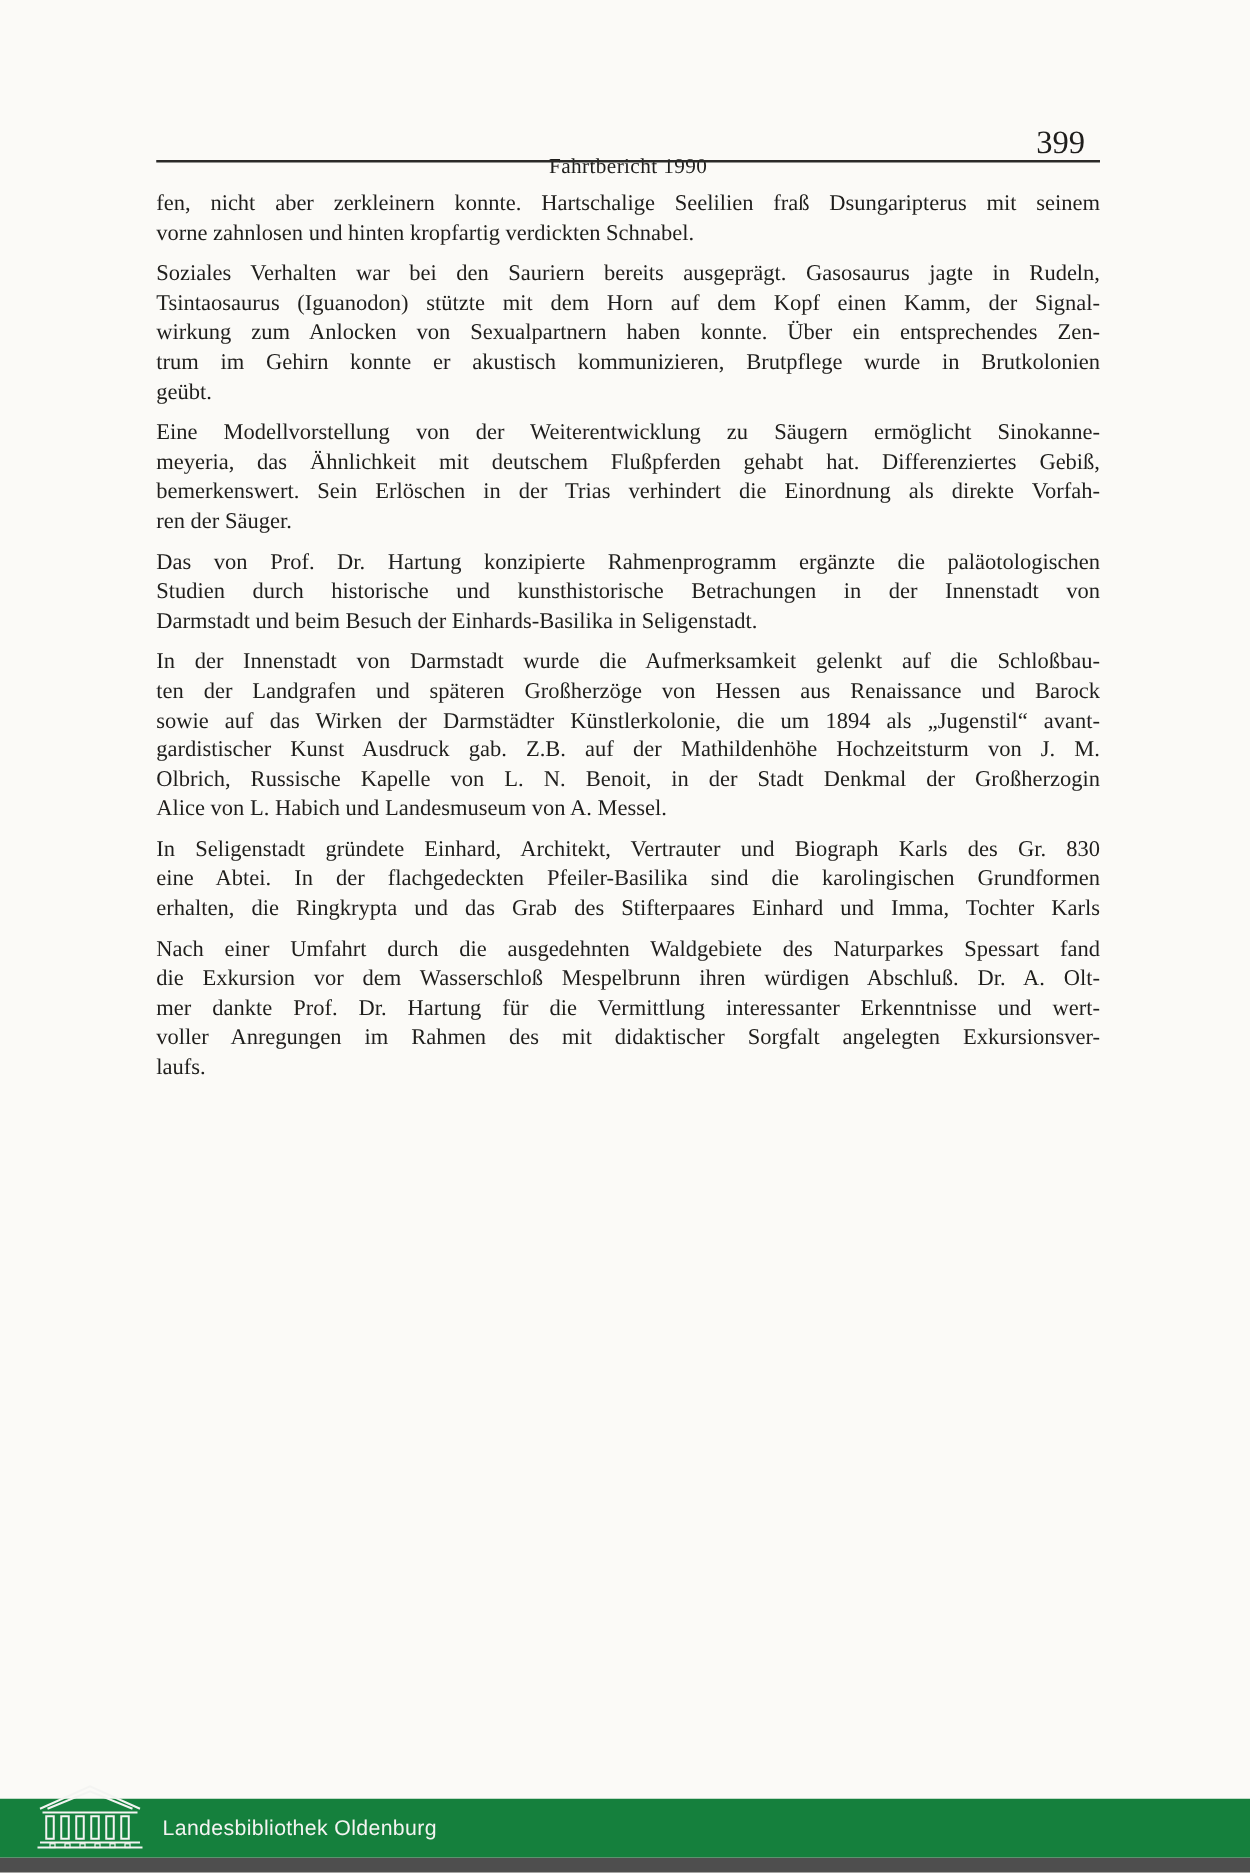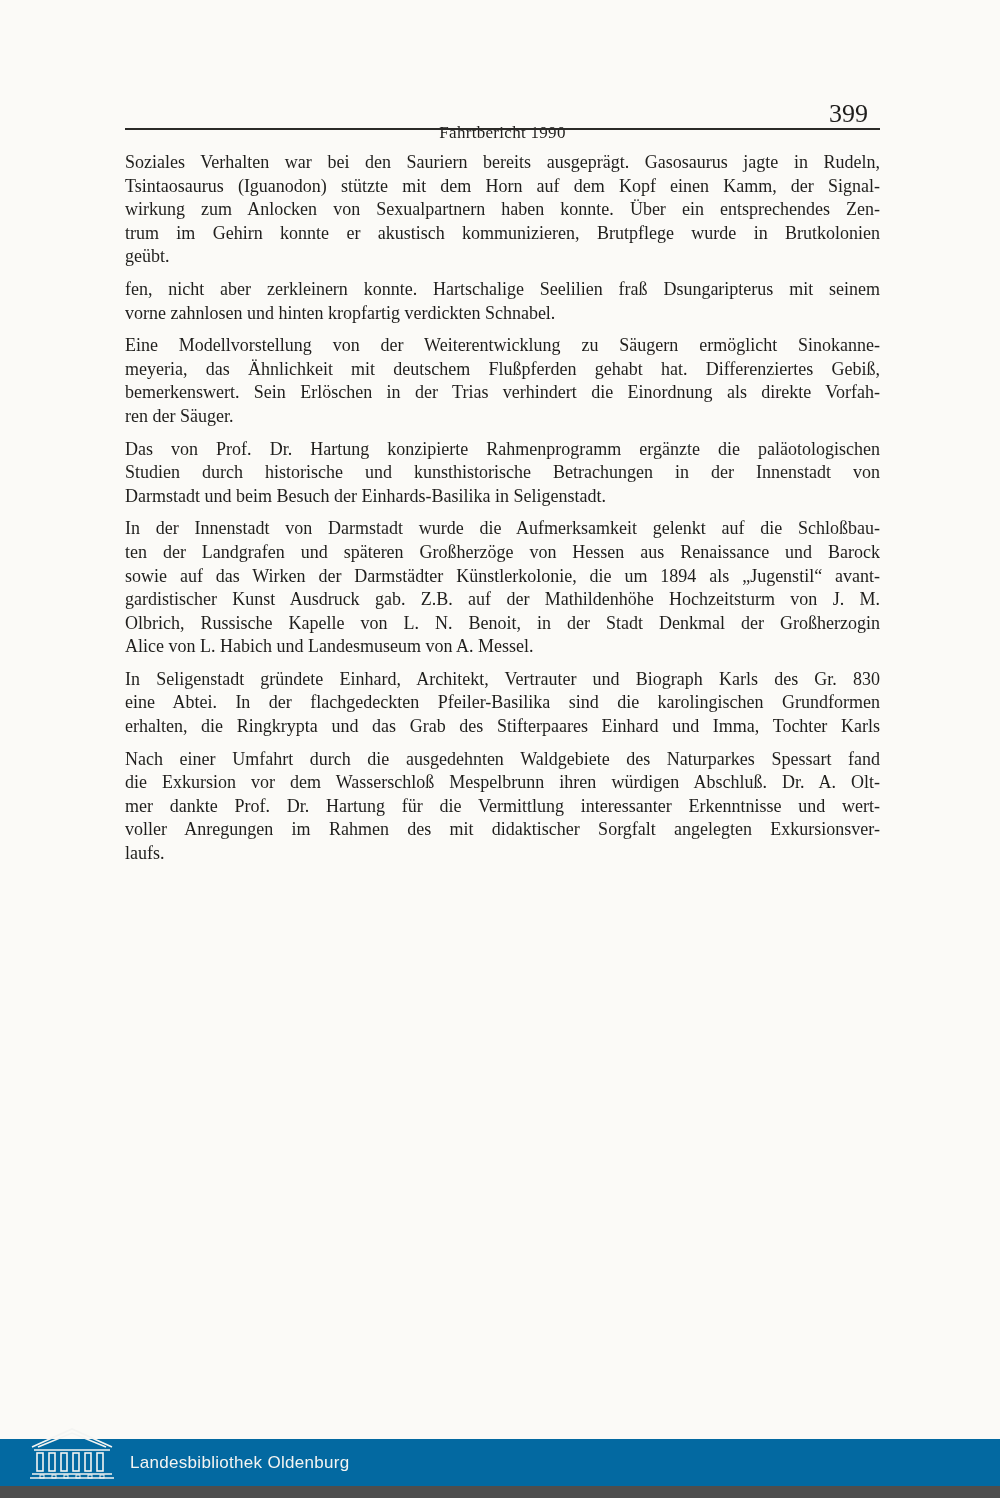--- a/index.html
+++ b/index.html
@@ -65,21 +65,21 @@
     text-align-last: left;
   }
   .page-footer {
     position: absolute;
     left: 0;
     bottom: 0;
     width: 1000px;
   }
   .footer-band {
     height: 47px;
-    background: #0369a1;
+    background: #15803d;
     display: flex;
     align-items: center;
     position: relative;
   }
   .footer-edge {
     height: 12px;
     background: #4e4e4e;
   }
   .library-logo {
     position: absolute;
@@ -103,29 +103,29 @@
 <body>
 
 <div class="page-header">
   <div class="header-title">Fahrtbericht 1990</div>
   <div class="header-pagenum">399</div>
   <div class="header-rule"></div>
 </div>
 
 <div class="page-body">
     <div class="paragraph">
+      <div class="line">fen, nicht aber zerkleinern konnte. Hartschalige Seelilien fraß Dsungaripterus mit seinem</div>
+      <div class="line last">vorne zahnlosen und hinten kropfartig verdickten Schnabel.</div>
+    </div>
+    <div class="paragraph">
       <div class="line">Soziales Verhalten war bei den Sauriern bereits ausgeprägt. Gasosaurus jagte in Rudeln,</div>
       <div class="line">Tsintaosaurus (Iguanodon) stützte mit dem Horn auf dem Kopf einen Kamm, der Signal-</div>
       <div class="line">wirkung zum Anlocken von Sexualpartnern haben konnte. Über ein entsprechendes Zen-</div>
       <div class="line">trum im Gehirn konnte er akustisch kommunizieren, Brutpflege wurde in Brutkolonien</div>
       <div class="line last">geübt.</div>
-    </div>
-    <div class="paragraph">
-      <div class="line">fen, nicht aber zerkleinern konnte. Hartschalige Seelilien fraß Dsungaripterus mit seinem</div>
-      <div class="line last">vorne zahnlosen und hinten kropfartig verdickten Schnabel.</div>
     </div>
     <div class="paragraph">
       <div class="line">Eine Modellvorstellung von der Weiterentwicklung zu Säugern ermöglicht Sinokanne-</div>
       <div class="line">meyeria, das Ähnlichkeit mit deutschem Flußpferden gehabt hat. Differenziertes Gebiß,</div>
       <div class="line">bemerkenswert. Sein Erlöschen in der Trias verhindert die Einordnung als direkte Vorfah-</div>
       <div class="line last">ren der Säuger.</div>
     </div>
     <div class="paragraph">
       <div class="line">Das von Prof. Dr. Hartung konzipierte Rahmenprogramm ergänzte die paläotologischen</div>
       <div class="line">Studien durch historische und kunsthistorische Betrachungen in der Innenstadt von</div>

